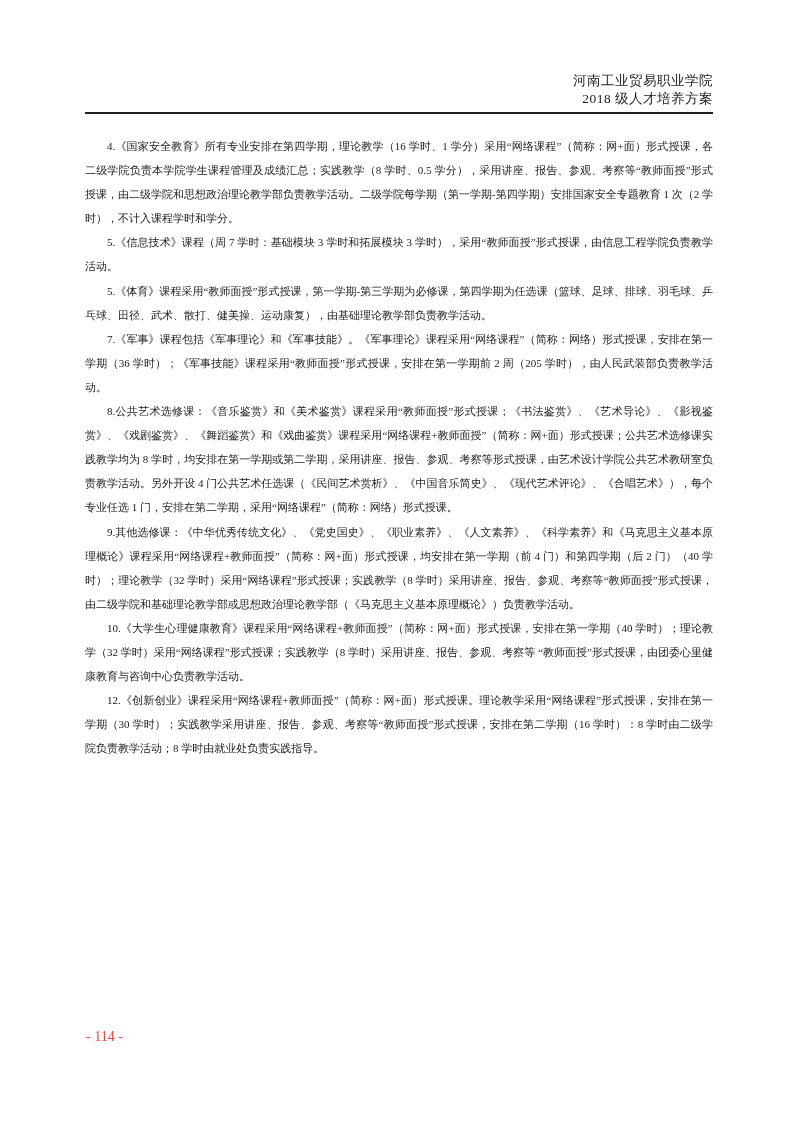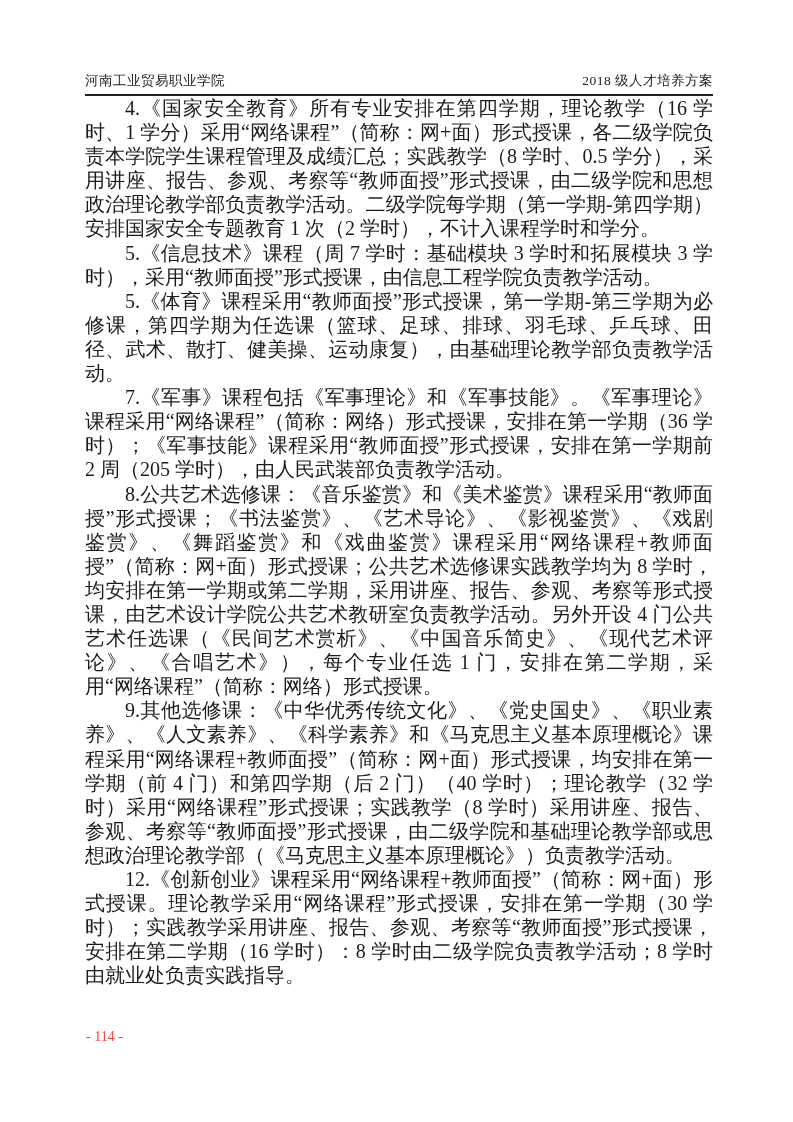--- a/index.html
+++ b/index.html
@@ -20,24 +20,25 @@
   }
   .header {
     display: flex;
     justify-content: space-between;
     align-items: flex-end;
     border-bottom: 2px solid #1f1f1f;
     padding-bottom: 4px;
     font-size: 13.5px;
     letter-spacing: 0.5px;
     color: #222;
+    flex-direction: column;
   }
   .content {
-    margin-top: 0;
-    font-size: 20px;
+    margin-top: 20px;
+    font-size: 11px;
     line-height: 24.1px;
     text-align: justify;
     word-break: break-all;
   }
   .content p {
     margin: 0;
     text-indent: 2em;
   }
   .footer {
     position: absolute;
@@ -55,16 +56,17 @@
     <span>河南工业贸易职业学院</span>
     <span>2018 级人才培养方案</span>
   </div>
   <div class="content">
     <p>4.《国家安全教育》所有专业安排在第四学期，理论教学（16 学时、1 学分）采用“网络课程”（简称：网+面）形式授课，各二级学院负责本学院学生课程管理及成绩汇总；实践教学（8 学时、0.5 学分），采用讲座、报告、参观、考察等“教师面授”形式授课，由二级学院和思想政治理论教学部负责教学活动。二级学院每学期（第一学期-第四学期）安排国家安全专题教育 1 次（2 学时），不计入课程学时和学分。</p>
     <p>5.《信息技术》课程（周 7 学时：基础模块 3 学时和拓展模块 3 学时），采用“教师面授”形式授课，由信息工程学院负责教学活动。</p>
     <p>5.《体育》课程采用“教师面授”形式授课，第一学期-第三学期为必修课，第四学期为任选课（篮球、足球、排球、羽毛球、乒乓球、田径、武术、散打、健美操、运动康复），由基础理论教学部负责教学活动。</p>
     <p>7.《军事》课程包括《军事理论》和《军事技能》。《军事理论》课程采用“网络课程”（简称：网络）形式授课，安排在第一学期（36 学时）；《军事技能》课程采用“教师面授”形式授课，安排在第一学期前 2 周（205 学时），由人民武装部负责教学活动。</p>
     <p>8.公共艺术选修课：《音乐鉴赏》和《美术鉴赏》课程采用“教师面授”形式授课；《书法鉴赏》、《艺术导论》、《影视鉴赏》、《戏剧鉴赏》、《舞蹈鉴赏》和《戏曲鉴赏》课程采用“网络课程+教师面授”（简称：网+面）形式授课；公共艺术选修课实践教学均为 8 学时，均安排在第一学期或第二学期，采用讲座、报告、参观、考察等形式授课，由艺术设计学院公共艺术教研室负责教学活动。另外开设 4 门公共艺术任选课（《民间艺术赏析》、《中国音乐简史》、《现代艺术评论》、《合唱艺术》），每个专业任选 1 门，安排在第二学期，采用“网络课程”（简称：网络）形式授课。</p>
     <p>9.其他选修课：《中华优秀传统文化》、《党史国史》、《职业素养》、《人文素养》、《科学素养》和《马克思主义基本原理概论》课程采用“网络课程+教师面授”（简称：网+面）形式授课，均安排在第一学期（前 4 门）和第四学期（后 2 门）（40 学时）；理论教学（32 学时）采用“网络课程”形式授课；实践教学（8 学时）采用讲座、报告、参观、考察等“教师面授”形式授课，由二级学院和基础理论教学部或思想政治理论教学部（《马克思主义基本原理概论》）负责教学活动。</p>
+    <p>10.《大学生心理健康教育》课程采用“网络课程+教师面授”（简称：网+面）形式授课，安排在第一学期（40 学时）；理论教学（32 学时）采用“网络课程”形式授课；实践教学（8 学时）采用讲座、报告、参观、考察等 “教师面授”形式授课，由团委心里健康教育与咨询中心负责教学活动。</p>
     <p>12.《创新创业》课程采用“网络课程+教师面授”（简称：网+面）形式授课。理论教学采用“网络课程”形式授课，安排在第一学期（30 学时）；实践教学采用讲座、报告、参观、考察等“教师面授”形式授课，安排在第二学期（16 学时）：8 学时由二级学院负责教学活动；8 学时由就业处负责实践指导。</p>
   </div>
   <div class="footer">- 114 -</div>
 </div>
 
 </body></html>

